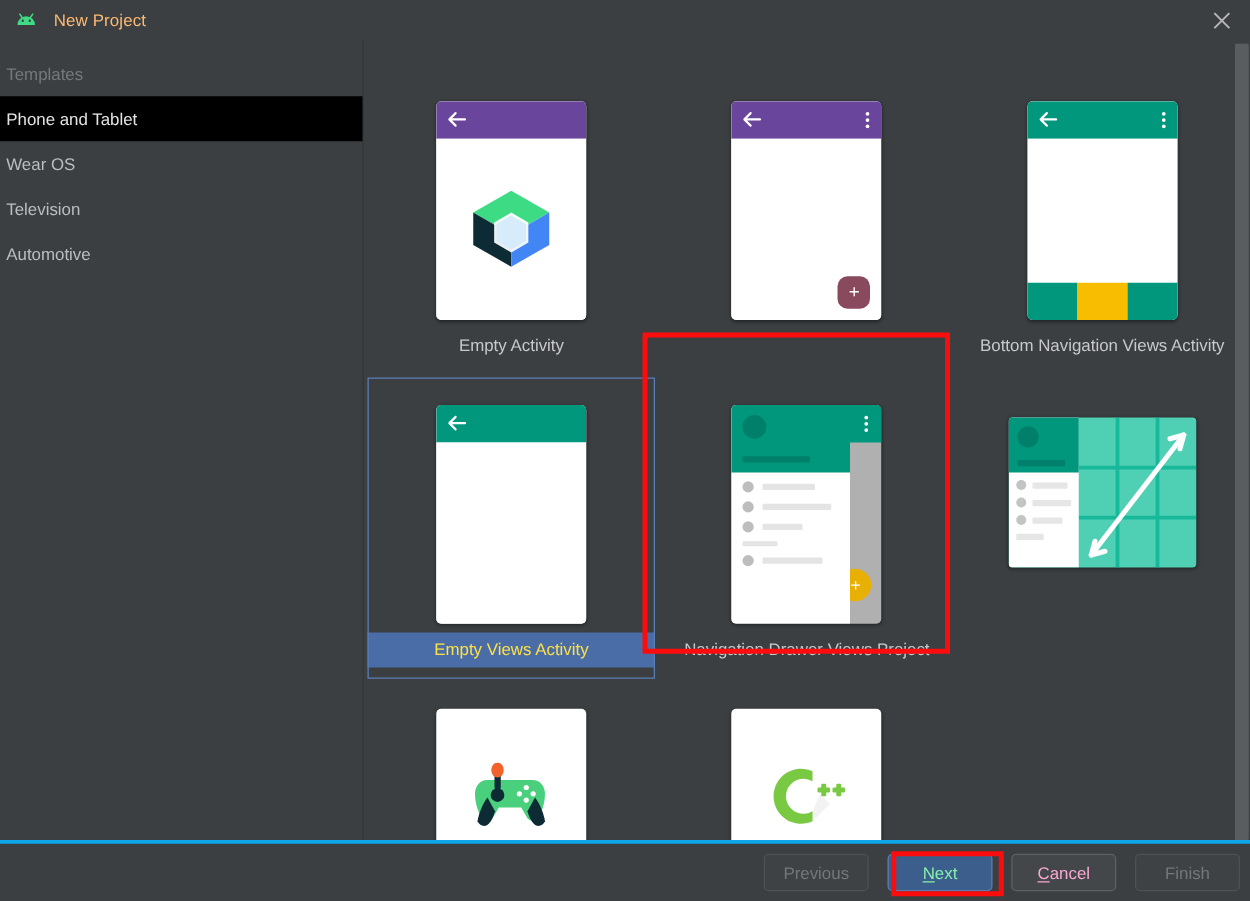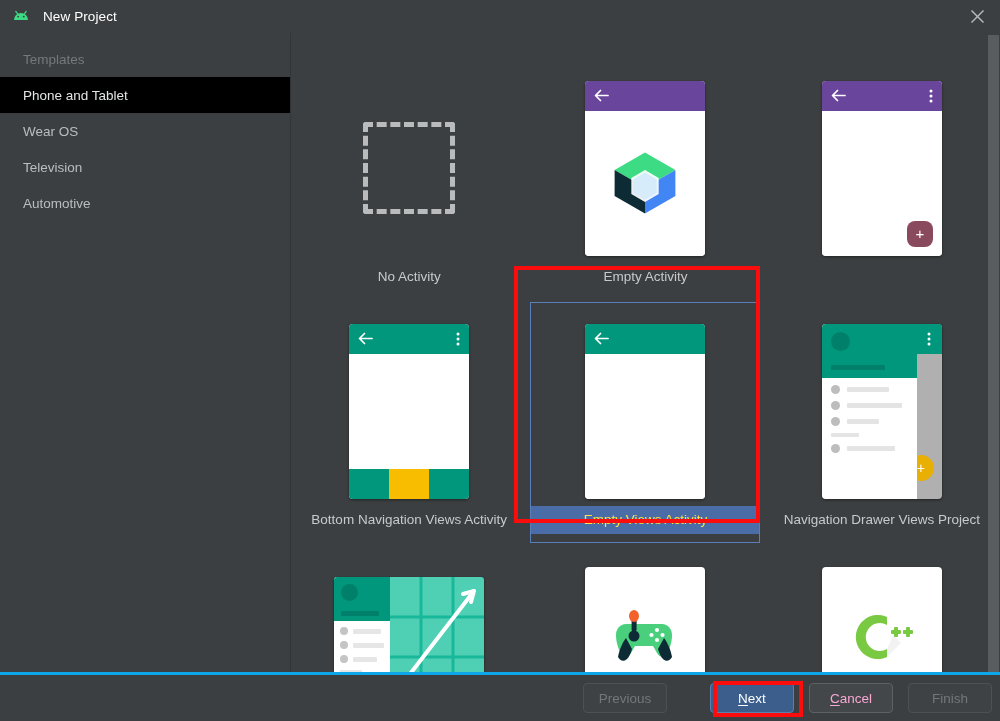--- a/index.html
+++ b/index.html
@@ -21,42 +21,42 @@
   
   .titlebar {
     height: 33px; flex: 0 0 33px;
     background: #3c3f41;
     display: flex; align-items: center;
     padding: 0 0 0 11px;
     position: relative;
   }
   .android-icon { width: 20px; height: 16px; position: relative; flex: 0 0 20px; }
   .title-text {
-    font-size: 13.5px; color: #ffffff;
+    font-size: 13.5px; color: #fdba74;
     margin-left: 12px; letter-spacing: .1px;
   }
   .close-btn {
     position: absolute; right: 0; top: 0;
     width: 46px; height: 33px;
     display: flex; align-items: center; justify-content: center;
   }
   .close-btn svg { display: block; }
 
   
   .body-row { flex: 1 1 auto; display: flex; min-height: 0; position: relative; }
 
   .sidebar {
     width: 291px; flex: 0 0 291px;
     background: #3c3f41;
     border-right: 1px solid #323436;
     padding-top: 8px;
   }
   .side-item {
     height: 36px; display: flex; align-items: center;
-    padding-left: 23px;
+    padding-left: 5px;
     font-size: 13.5px; color: #bbbdbf;
   }
   .side-item.header { color: #76797b; }
   .side-item.selected { background: #000000; color: #e2e4e6; }
 
   
   .gallery {
     flex: 1 1 auto; position: relative;
     background: #3c3f41; overflow: hidden;
   }
@@ -192,21 +192,21 @@
     min-width: 84px; height: 30px;
     border-radius: 4px;
     border: 1px solid #5e6163;
     background: #44474a;
     color: #f9a8d4; font-size: 13.5px;
     display: flex; align-items: center; justify-content: center;
     padding: 0 14px;
   }
   .btn.disabled { color: #74777a; border-color: #4e5153; background: #3f4244; }
   .btn.primary {
-    background: #3b5e8c; border: 1px solid #5b80b0; color: #ffffff; margin-left: 28px;
+    background: #3b5e8c; border: 1px solid #5b80b0; color: #86efac;
   }
   .btn u { text-decoration: underline; text-underline-offset: 2px; }
 
   
   .annot {
     position: absolute; border: 4px solid #fb0d0d;
     pointer-events: none; z-index: 50;
   }
 </style>
 </head>
@@ -249,26 +249,20 @@
         <span>Television</span>
       </div>
       <div class="side-item">
         <span>Automotive</span>
       </div>
     </div>
 
     <div class="gallery">
       <div class="grid">
 
-        <div class="cell">
-          <div class="thumb-box">
-            <div class="dashed-square"></div>
-          </div>
-          <div class="cell-label">No Activity</div>
-        </div>
 
         <div class="cell">
           <div class="thumb-box">
             <div class="phone">
               <div class="appbar purple">
                 <span class="back-arrow">
                   <svg width="15" height="13" viewBox="0 0 15 13">
                     <path d="M14 6.5H2M6.5 1.5 1.5 6.5l5 5" stroke="#fff" stroke-width="1.7" fill="none" stroke-linecap="round" stroke-linejoin="round"></path>
                   </svg>
                 </span>

